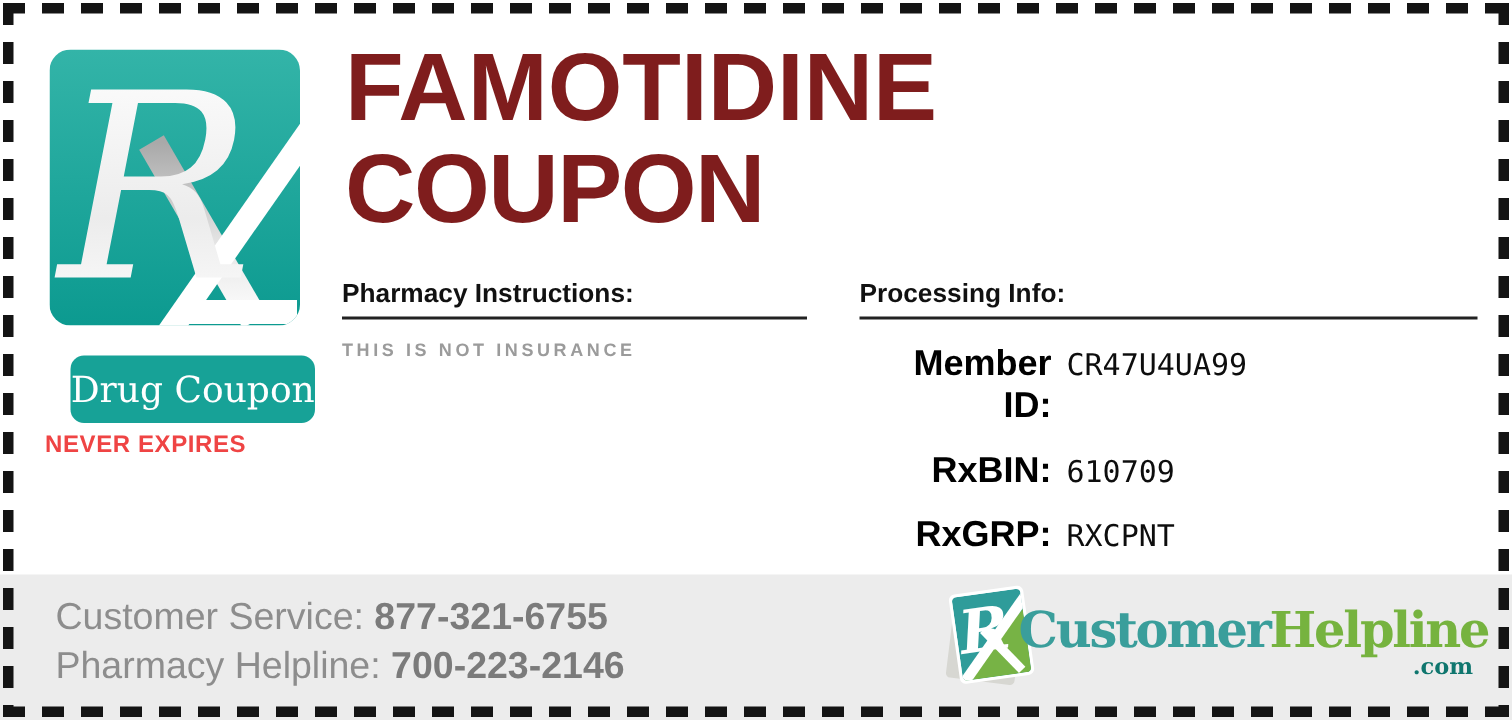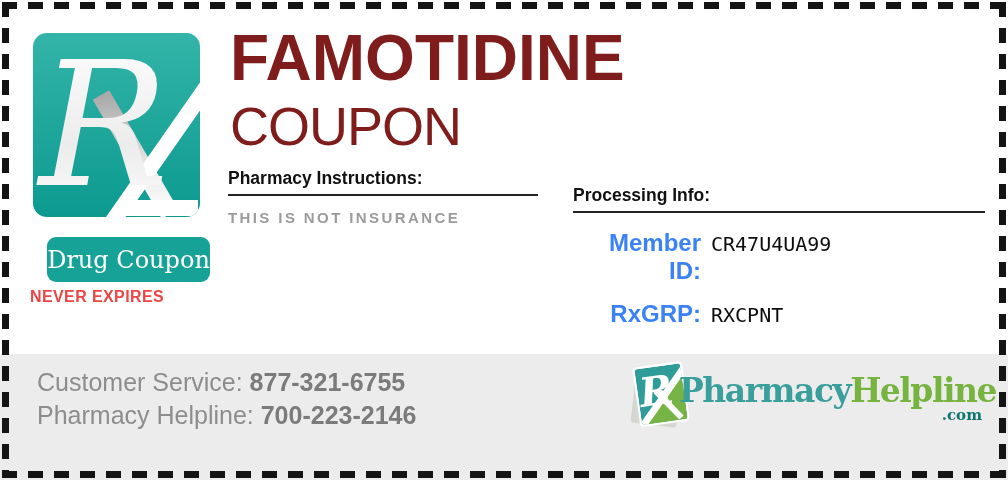--- a/index.html
+++ b/index.html
@@ -30,46 +30,46 @@
   }
   .never {
     position:absolute; left:30px; top:288px; width:173px;
     text-align:left; color:#ef4444; font-weight:bold; font-size:16px;
     letter-spacing:.4px;
   }
 
   
   .title { position:absolute; left:230px; top:27px; color:#7f1d1d; }
   .title h1 { font-size:64px; font-weight:bold; line-height:62px; letter-spacing:0; }
-  .title h2 { font-size:54px; font-weight:400; line-height:60px; margin-top:7px; letter-spacing:-1px; }
+  .title h2 { font-size:65px; font-weight:700; line-height:60px; margin-top:7px; letter-spacing:-1px; }
 
   
   .col-head {
     font-size:17.5px; font-weight:bold; color:#111;
     padding-bottom:5px; border-bottom:2px solid #222;
   }
-  .instructions { position:absolute; left:228px; top:168px; width:310px; }
+  .instructions { position:absolute; left:228px; top:185px; width:310px; }
   .instructions .body {
     margin-top:11px; width:336px;
     font-size:16.5px; line-height:26px; color:#1c1c1c;
     white-space:pre-line;
   }
   .disclaimer {
-    margin-top:13px; font-size:15px; font-weight:bold;
+    margin-top:13px; font-size:12px; font-weight:bold;
     letter-spacing:2.4px; color:#9b9b9b;
   }
   .processing { position:absolute; left:573px; top:185px; width:412px; }
   .proc-rows { margin-top:16px; }
   .proc-row { display:flex; align-items:baseline; margin-bottom:15px; }
-  .proc-label { width:128px; text-align:right; font-size:24px; font-weight:bold; color:#3b82f6; flex:0 0 128px; }
+  .proc-label { width:128px; text-align:right; font-size:24px; font-weight:bold; color:#000000; flex:0 0 128px; }
   .proc-value { margin-left:10px; font-family:"DejaVu Sans Mono", monospace; font-size:20px; color:#0d0d0d; }
 
   
   .footer {
-    position:absolute; left:0; right:0; bottom:0; height:126px;
+    position:absolute; left:0; right:0; bottom:0; height:97px;
     background:#ececec; z-index:10;
   }
   .foot-lines { position:absolute; left:37px; top:12px; font-size:25px; line-height:33px; color:#8d8d8d; }
   .foot-lines b { color:#7b7b7b; font-weight:bold; }
   .brand-logo { position:absolute; right:22px; top:0; height:97px; width:360px; }
   .brand-icon { position:absolute; left:0; top:4px; }
   .wordmark {
     position:absolute; left:53px; top:17px;
     font-family:"DejaVu Serif", serif; font-weight:bold;
     font-size:33px; letter-spacing:-1.5px; white-space:nowrap;
@@ -140,20 +140,24 @@
   </div>
 
   <div class="processing">
     <div class="col-head">Processing Info:</div>
     <div class="proc-rows">
       <div class="proc-row">
         <span class="proc-label">Member ID:</span>
         <span class="proc-value">CR47U4UA99</span>
       </div>
       <div class="proc-row">
+        <span class="proc-label">RxBIN:</span>
+        <span class="proc-value">610709</span>
+      </div>
+      <div class="proc-row">
         <span class="proc-label">RxGRP:</span>
         <span class="proc-value">RXCPNT</span>
       </div>
     </div>
   </div>
 
   <div class="footer">
     <div class="foot-lines">
       <div>
         <span>Customer Service:</span>
@@ -180,19 +184,19 @@
           <g clip-path="url(#card)">
             <rect x="12" y="8" width="46" height="56" fill="#2f9c9a"></rect>
             <path d="M 12,64 L 58,64 L 58,22 Z" fill="#77b345"></path>
             <line x1="8" y1="70" x2="64" y2="10" stroke="#ffffff" stroke-width="7"></line>
             <line x1="30" y1="32" x2="52" y2="62" stroke="#ffffff" stroke-width="6"></line>
             <text x="14" y="46" font-family="DejaVu Serif, serif" font-style="italic" font-weight="bold" font-size="40" fill="#ffffff">R</text>
           </g>
         </g>
       </svg>
       <div class="wordmark">
-        <span class="wm-teal">Pharmacy</span><span class="wm-green">Helpline</span>
+        <span class="wm-teal">Customer</span><span class="wm-green">Helpline</span>
       </div>
       <div class="tld">.com</div>
     </div>
   </div>
 
 </div>
 
 </body></html>

